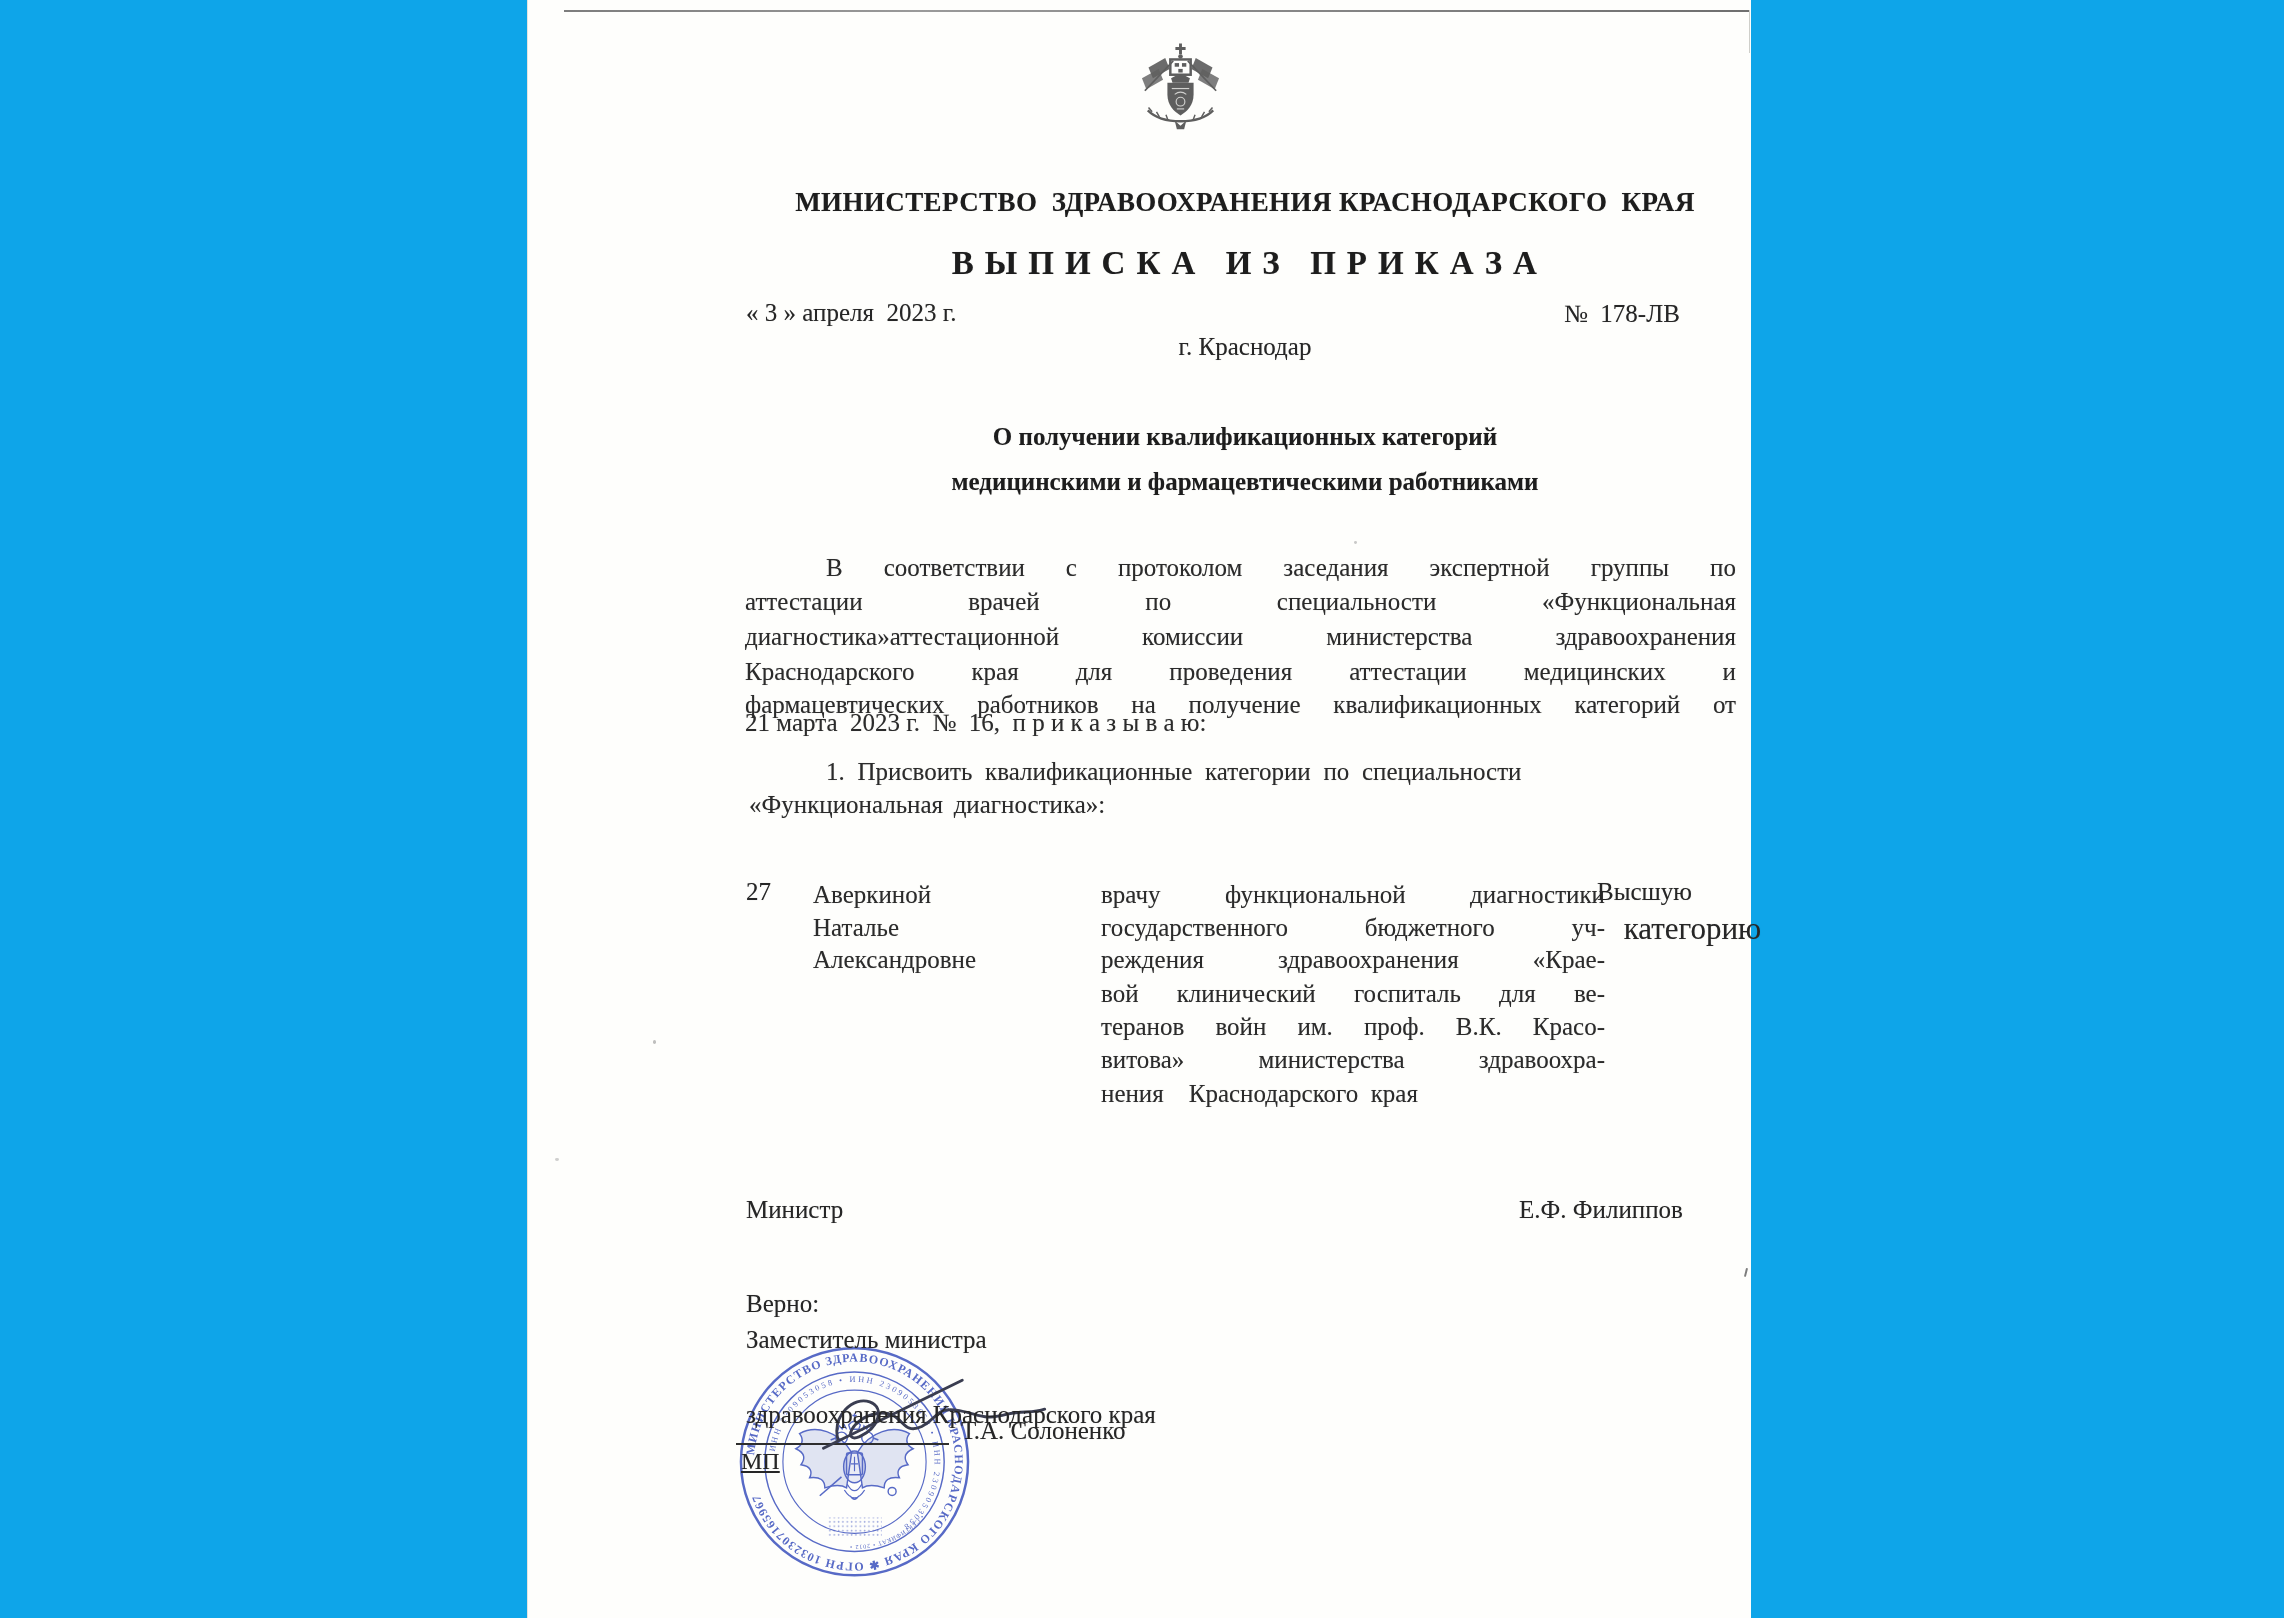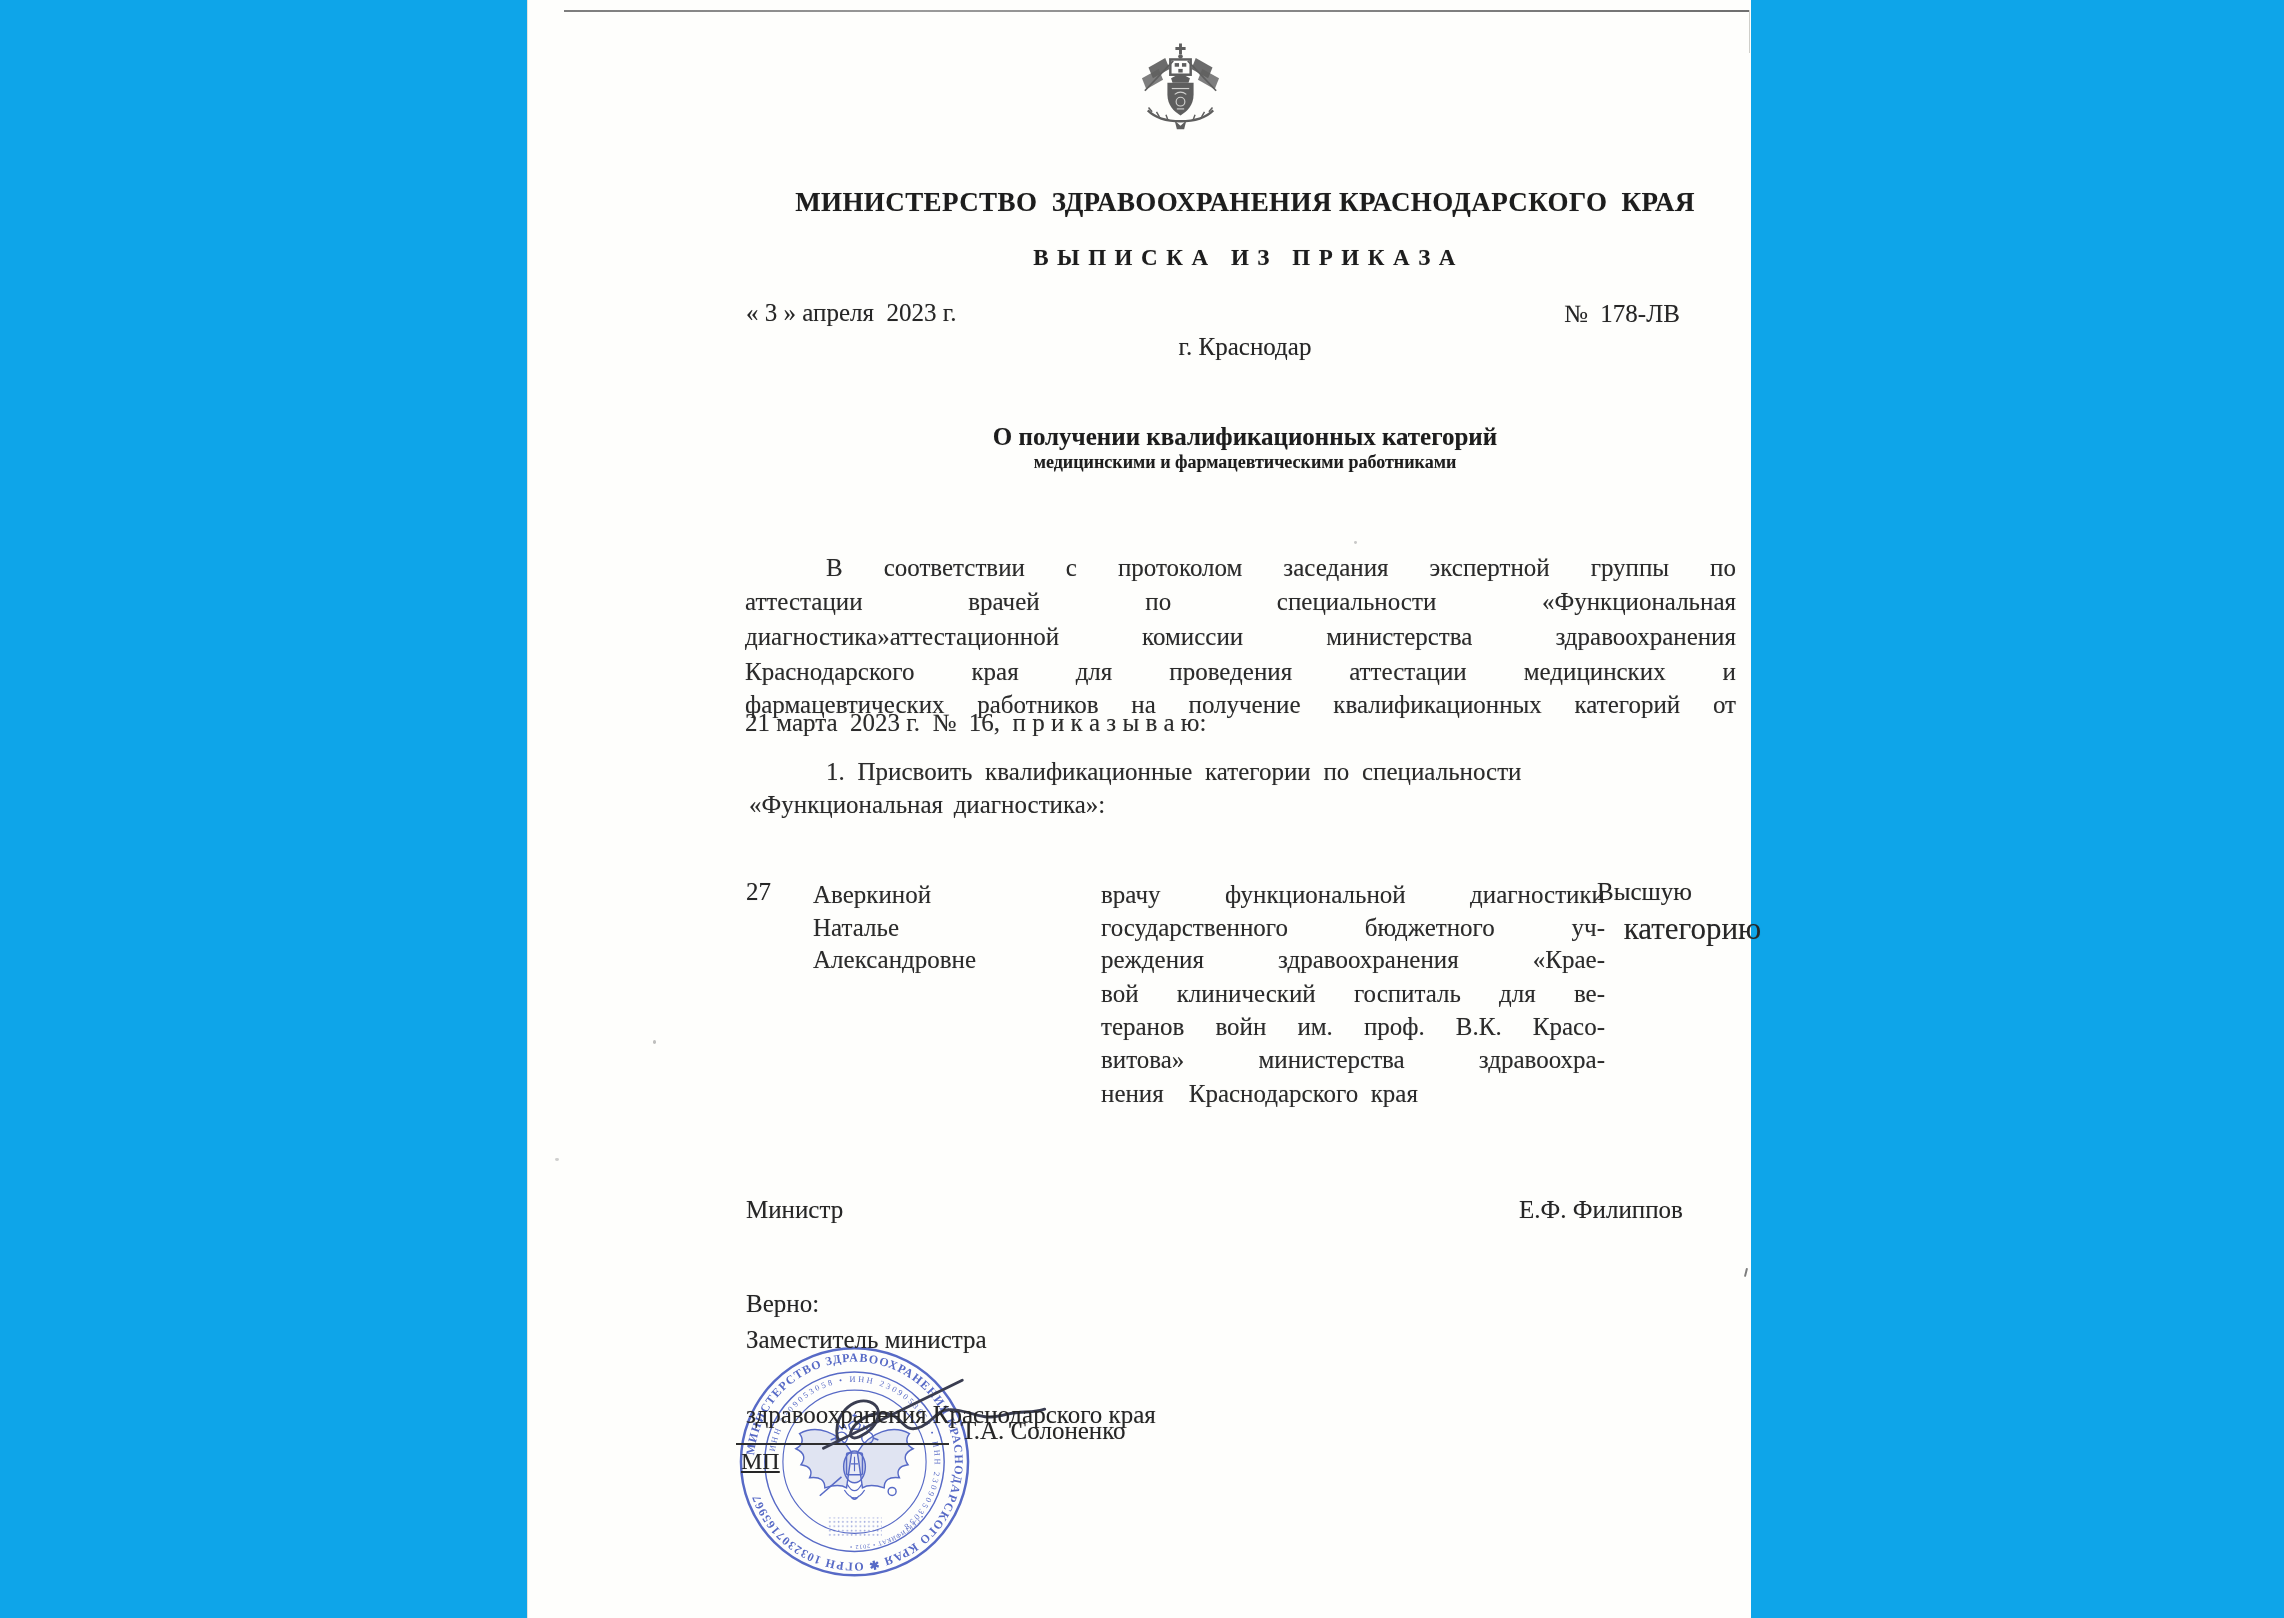--- a/index.html
+++ b/index.html
@@ -94,30 +94,30 @@
       </g>
 
       <path d="M12 94 C32 114 82 114 102 94" fill="none" stroke-width="3.2"></path>
       <path d="M18 96 l-5 -6 M28 103 l-4 -7 M40 108 l-3 -8 M96 96 l5 -6 M86 103 l4 -7 M74 108 l3 -8" fill="none" stroke-width="2"></path>
       <path d="M49 108 l8 7 l8 -7 l-3 12 h-10 z" stroke="none"></path>
     </g>
   </svg>
 
   <div class="txt bold pre center" style="left:745px;top:187px;width:1000px;font-size:27px;letter-spacing:0.4px;">МИНИСТЕРСТВО  ЗДРАВООХРАНЕНИЯ КРАСНОДАРСКОГО  КРАЯ</div>
 
-  <div class="txt bold pre center" style="left:745px;top:245px;width:1000px;font-size:23px;letter-spacing:1.4px;">В Ы П И С К А   И З   П Р И К А З А</div>
+  <div class="txt bold pre center" style="left:745px;top:245px;width:1000px;font-size:33px;letter-spacing:1.4px;">В Ы П И С К А   И З   П Р И К А З А</div>
 
   <div class="txt pre" style="left:746px;top:299px;font-size:25px;text-align:center;">« 3 » апреля  2023 г.</div>
 
   <div class="txt pre" style="left:1564px;top:300px;font-size:25px;">№  178-ЛВ</div>
 
   <div class="txt center" style="left:745px;top:333px;width:1000px;font-size:25px;">г. Краснодар</div>
 
   <div class="txt bold center" style="left:745px;top:423px;width:1000px;font-size:25px;">О получении квалификационных категорий</div>
-  <div class="txt bold center" style="left:745px;top:452px;width:1000px;font-size:18px;">медицинскими и фармацевтическими работниками</div>
+  <div class="txt bold center" style="left:745px;top:468px;width:1000px;font-size:25px;">медицинскими и фармацевтическими работниками</div>
 
   <div class="bodyline jline" style="top:551px;padding-left:81px;">В соответствии с протоколом заседания экспертной группы по</div>
   <div class="bodyline jline" style="top:585px;">аттестации врачей по специальности «Функциональная</div>
   <div class="bodyline jline" style="top:620px;">диагностика»аттестационной комиссии министерства здравоохранения</div>
   <div class="bodyline jline" style="top:655px;">Краснодарского края для проведения аттестации медицинских и</div>
   <div class="bodyline jline" style="top:688px;">фармацевтических работников на получение квалификационных категорий от</div>
   <div class="bodyline pre" style="top:706px;">21 марта  2023 г.  №  16,  п р и к а з ы в а ю:</div>
   <div class="bodyline" style="top:755px;padding-left:81px;word-spacing:6.5px;white-space:nowrap;">1. Присвоить  квалификационные  категории  по специальности</div>
   <div class="bodyline" style="top:788px;left:749px;word-spacing:4.3px;white-space:nowrap;">«Функциональная диагностика»:</div>
 

